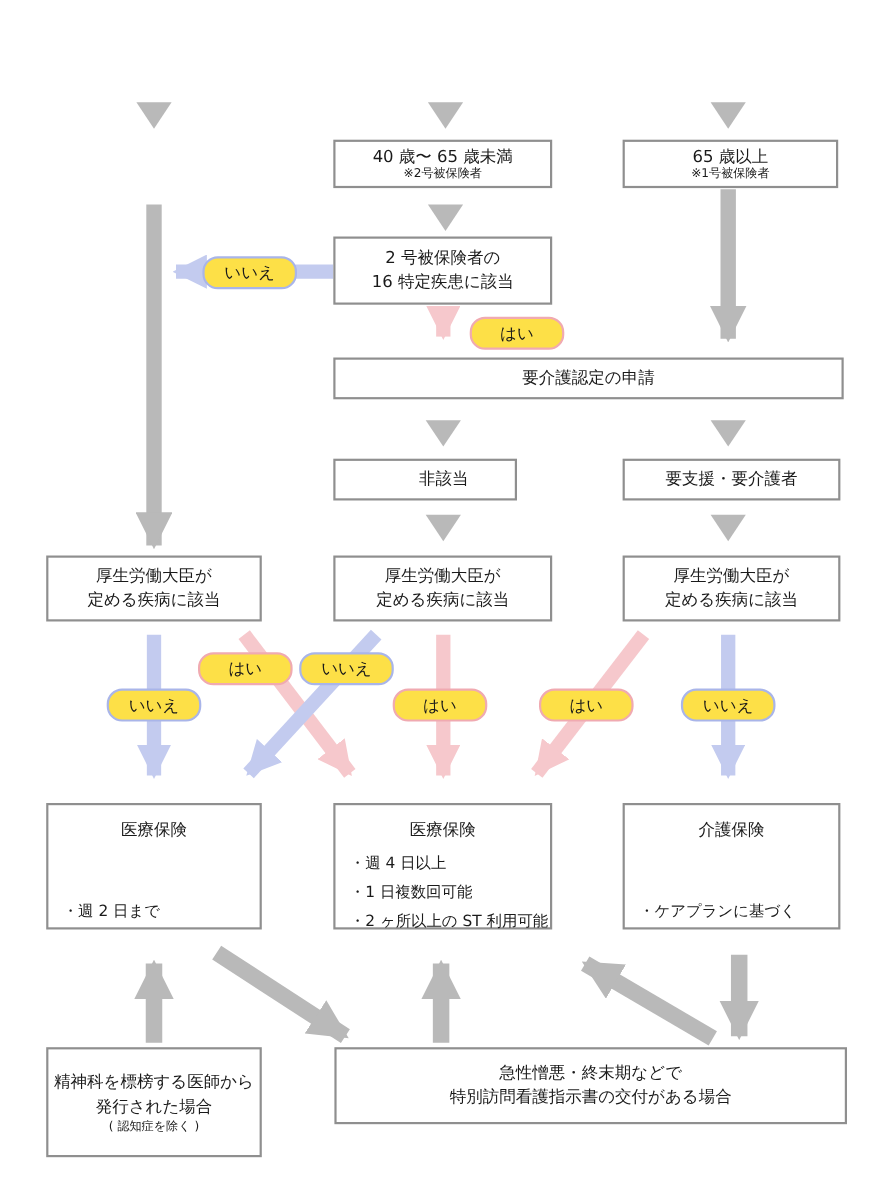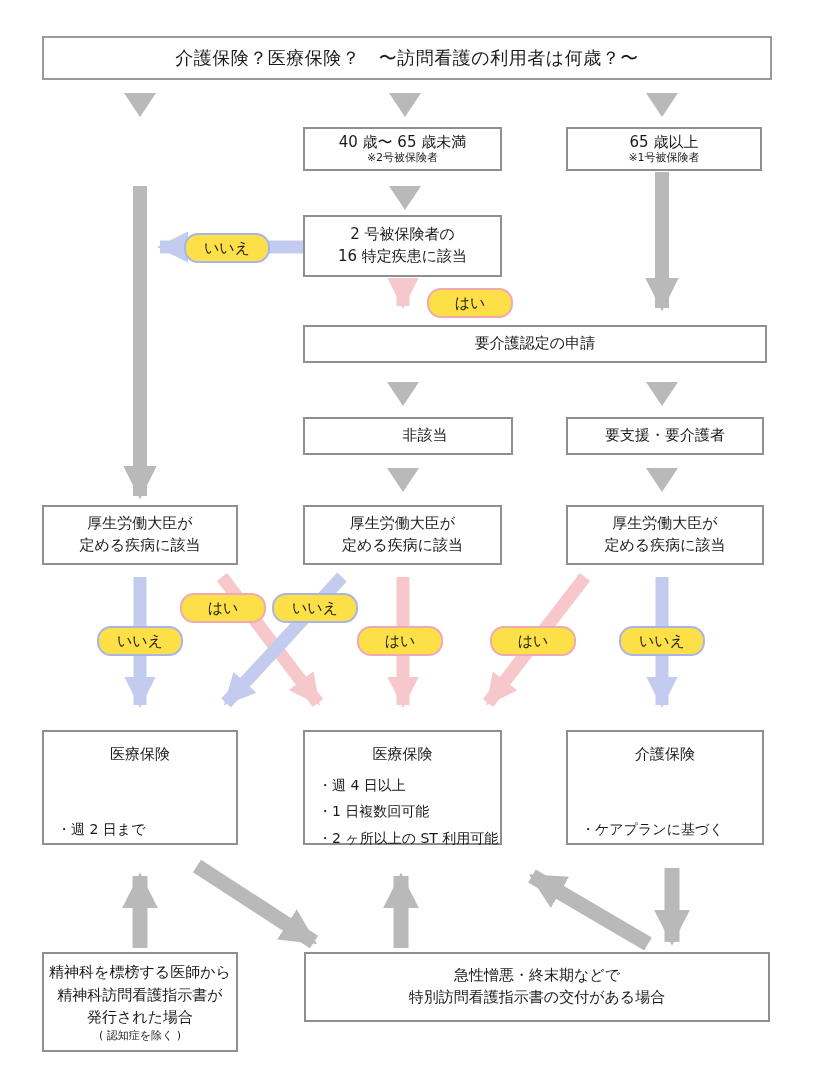--- a/index.html
+++ b/index.html
@@ -62,43 +62,40 @@
     <line x1="585" y1="577" x2="488" y2="703" stroke="#f6c8cc" stroke-width="13" marker-end="url(#mpink)"></line>
     <line x1="662" y1="577" x2="662" y2="705" stroke="#c3cbef" stroke-width="13" marker-end="url(#mblue)"></line>
 
     <line x1="140" y1="948" x2="140" y2="876" stroke="#b9b9b9" stroke-width="15" marker-end="url(#mgray)"></line>
     <line x1="197" y1="866" x2="314" y2="942" stroke="#b9b9b9" stroke-width="15" marker-end="url(#mgray)"></line>
     <line x1="401" y1="948" x2="401" y2="876" stroke="#b9b9b9" stroke-width="15" marker-end="url(#mgray)"></line>
     <line x1="648" y1="944" x2="532" y2="876" stroke="#b9b9b9" stroke-width="15" marker-end="url(#mgray)"></line>
     <line x1="672" y1="868" x2="672" y2="942" stroke="#b9b9b9" stroke-width="15" marker-end="url(#mgray)"></line>
   </svg>
 
-  <div class="box title-box" style="left:42px;top:36px;width:730px;height:44px;">
-    <div>介護保険？医療保険？　〜訪問看護の利用者は何歳？〜</div>
-  </div>
 
   <div class="box" style="left:303px;top:127px;width:199px;height:44px;line-height:1.2;">
     <div>40 歳〜 65 歳未満</div>
     <div class="note">※2号被保険者</div>
   </div>
   <div class="box" style="left:566px;top:127px;width:196px;height:44px;line-height:1.2;">
     <div>65 歳以上</div>
     <div class="note">※1号被保険者</div>
   </div>
 
   <div class="box" style="left:303px;top:215px;width:199px;height:62px;">
     <div>2 号被保険者の</div>
     <div>16 特定疾患に該当</div>
   </div>
 
   <div class="box" style="left:303px;top:325px;width:464px;height:38px;">
     <div>要介護認定の申請</div>
   </div>
 
-  <div class="box" style="left:303px;top:417px;width:210px;height:38px;padding-left:34px;">
+  <div class="box" style="left:303px;top:417px;width:167px;height:38px;padding-left:34px;">
     <div>非該当</div>
   </div>
   <div class="box" style="left:566px;top:417px;width:198px;height:38px;">
     <div>要支援・要介護者</div>
   </div>
 
   <div class="box" style="left:42px;top:505px;width:196px;height:60px;">
     <div>厚生労働大臣が</div>
     <div>定める疾病に該当</div>
   </div>
@@ -121,21 +118,20 @@
     <div class="bullet">・1 日複数回可能</div>
     <div class="bullet">・2 ヶ所以上の ST 利用可能</div>
   </div>
   <div class="box bul-box" style="left:566px;top:730px;width:198px;height:115px;">
     <div class="bhead">介護保険</div>
     <div class="bullet">・ケアプランに基づく</div>
   </div>
 
   <div class="box" style="left:42px;top:952px;width:196px;height:100px;line-height:1.5;">
     <div>精神科を標榜する医師から</div>
-    <div>精神科訪問看護指示書が</div>
     <div>発行された場合</div>
     <div class="note">( 認知症を除く )</div>
   </div>
   <div class="box" style="left:304px;top:952px;width:466px;height:70px;">
     <div>急性憎悪・終末期などで</div>
     <div>特別訪問看護指示書の交付がある場合</div>
   </div>
 
   <div class="tag blue" style="left:184px;top:233px;">
       <span>いいえ</span>

